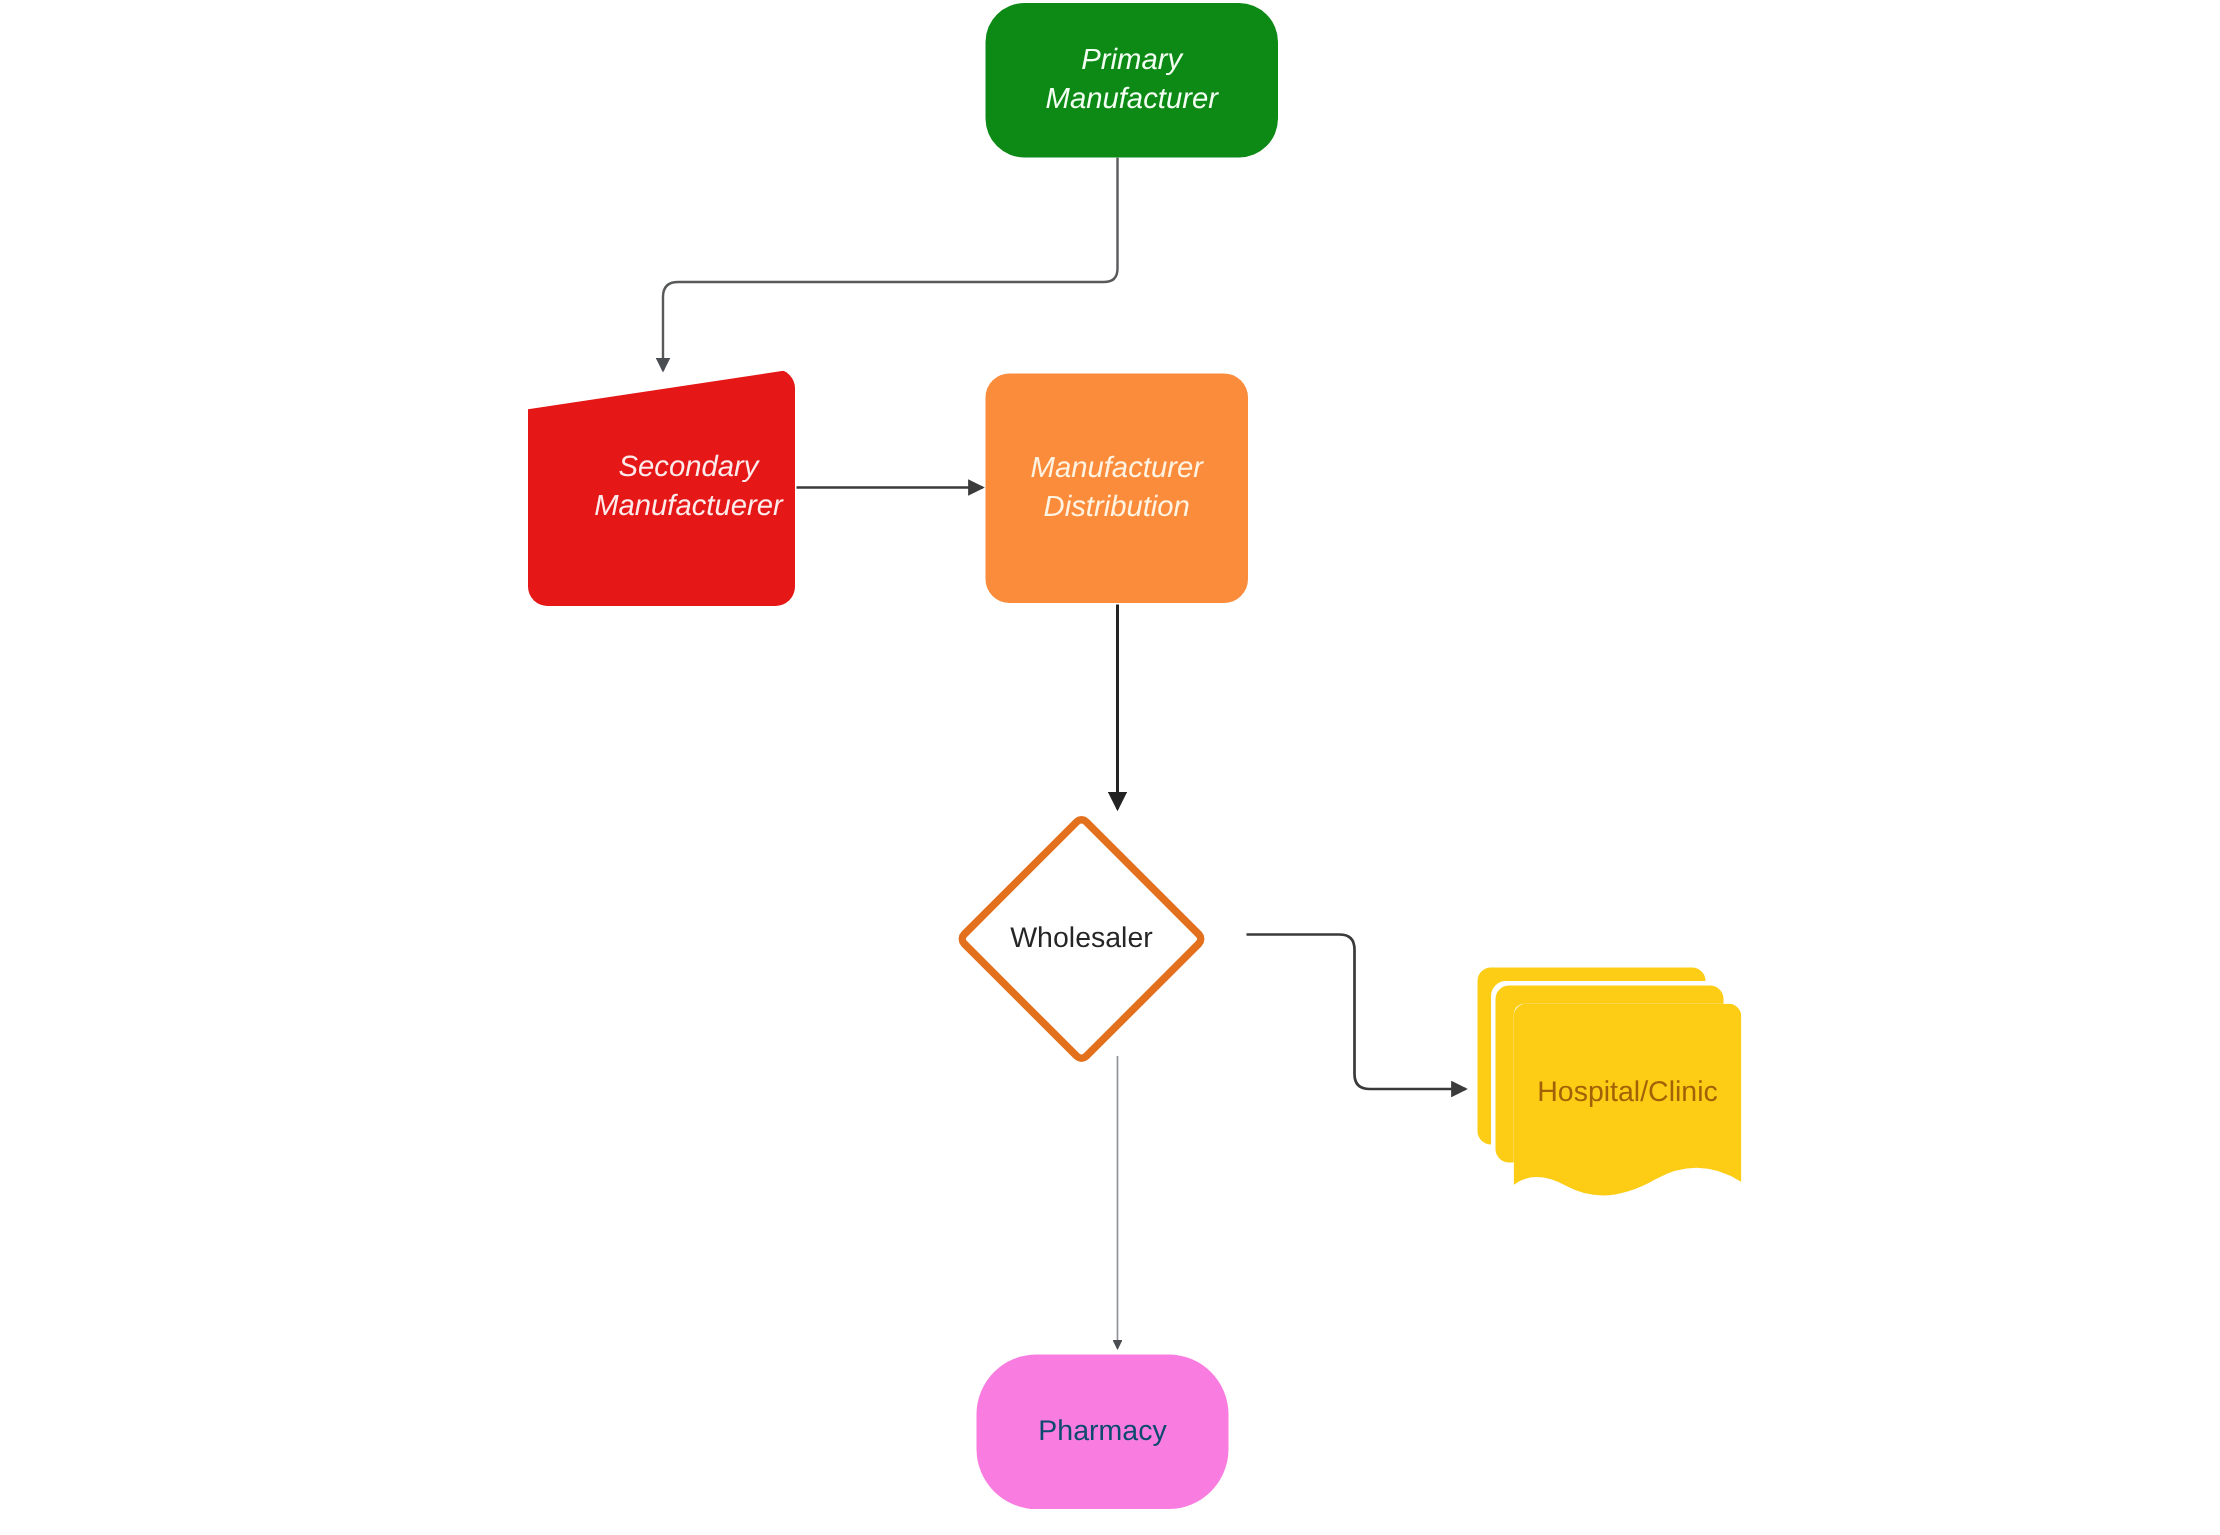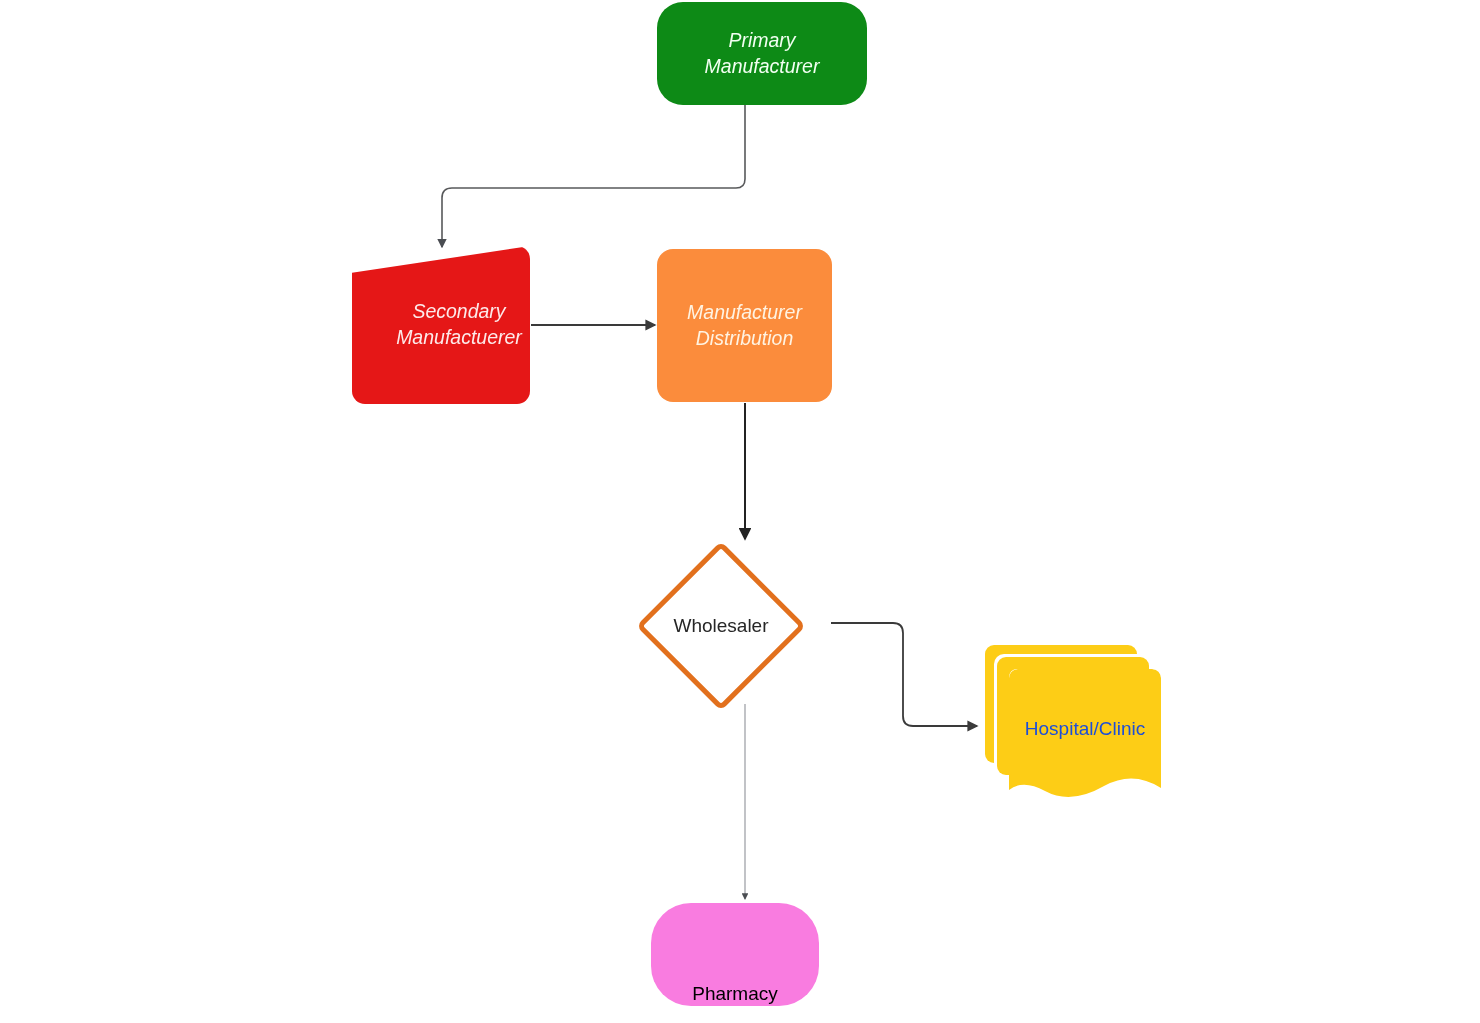--- a/index.html
+++ b/index.html
@@ -39,21 +39,21 @@
     position: relative;
     z-index: 3;
     white-space: pre-line;
     pointer-events: none;
   }
 
   
   #node-primary-manufacturer {
     left: 657px;
     top: 2px;
-    width: 210px;
+    width: 195px;
     height: 103px;
     background: #0d8a16;
     border-radius: 26px;
     color: #f2fff2;
     font-style: italic;
     font-size: 19.5px;
   }
 
   
   #node-secondary-manufacturer {
@@ -115,21 +115,21 @@
     box-sizing: border-box;
     z-index: 1;
   }
 
   
   #node-hospital-clinic {
     left: 985px;
     top: 645px;
     width: 178px;
     height: 163px;
-    color: #1d4ed8;
+    color: #a16207;
     font-size: 19px;
     align-items: flex-start;
     justify-content: flex-start;
   }
   #node-hospital-clinic .doc {
     position: absolute;
     width: 152px;
     height: 118px;
     background: #fdcd16;
     border-radius: 9px;
@@ -166,23 +166,22 @@
   }
 
   
   #node-pharmacy {
     left: 651px;
     top: 903px;
     width: 168px;
     height: 103px;
     background: #f97ce0;
     border-radius: 40px;
-    color: #000000;
+    color: #0c4a6e;
     font-size: 19px;
-    align-items: flex-end;
   }
 </style>
 </head>
 <body>
 
 <div id="canvas">
 
   <svg id="edge-layer" viewBox="0 0 1480 1023" width="1480" height="1023" xmlns="http://www.w3.org/2000/svg">
     <defs>
       <marker id="arrow-dark" viewBox="0 0 10 10" refX="8.6" refY="5" markerWidth="6.2" markerHeight="6.2" orient="auto-start-reverse">

